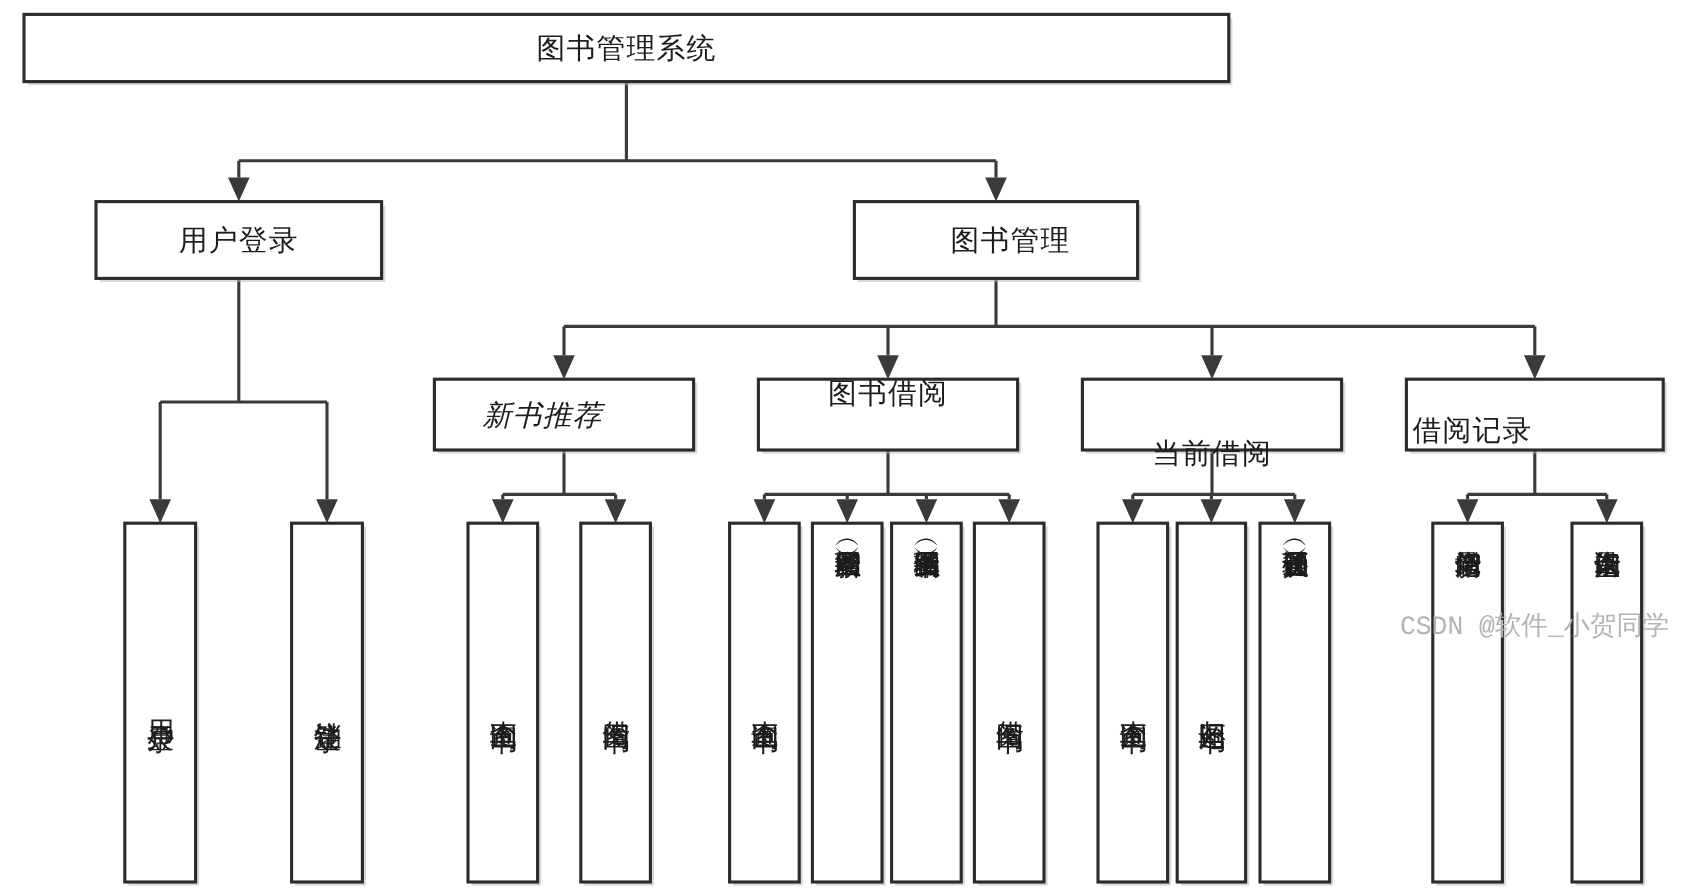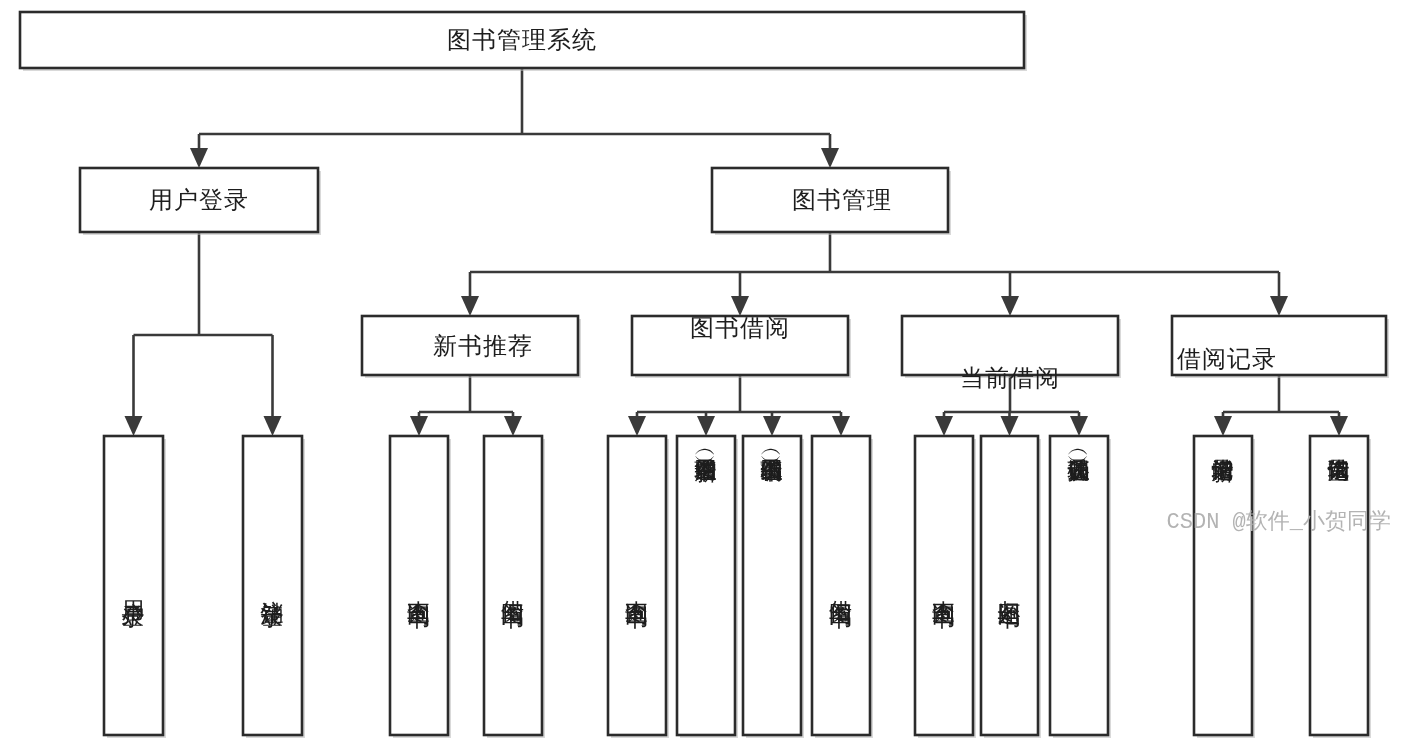--- a/index.html
+++ b/index.html
@@ -198,21 +198,21 @@
   <div id="labels-layer">
       <div class="horizontal-label-holder" style="left: 20px; top: 12px; width: 1004px; height: 56px;">
         <span class="horizontal-text">图书管理系统</span>
       </div>
       <div class="horizontal-label-holder" style="left: 80px; top: 168px; width: 238px; height: 64px;">
         <span class="horizontal-text">用户登录</span>
       </div>
       <div class="horizontal-label-holder" style="left: 712px; top: 168px; width: 236px; height: 64px; margin-left: 12px;">
         <span class="horizontal-text">图书管理</span>
       </div>
-      <div class="horizontal-label-holder" style="left: 375px; top: 316px; width: 216px; height: 59px;">
+      <div class="horizontal-label-holder" style="left: 344px; top: 316px; width: 216px; height: 59px; font-style: italic;">
         <span class="horizontal-text">新书推荐</span>
       </div>
       <div class="horizontal-label-holder" style="left: 632px; top: 298px; width: 216px; height: 59px;">
         <span class="horizontal-text">图书借阅</span>
       </div>
       <div class="horizontal-label-holder" style="left: 902px; top: 316px; width: 216px; height: 59px; margin-top: 32px;">
         <span class="horizontal-text">当前借阅</span>
       </div>
       <div class="horizontal-label-holder" style="left: 1120px; top: 316px; width: 214px; height: 59px; align-items: flex-end;">
         <span class="horizontal-text">借阅记录</span>

